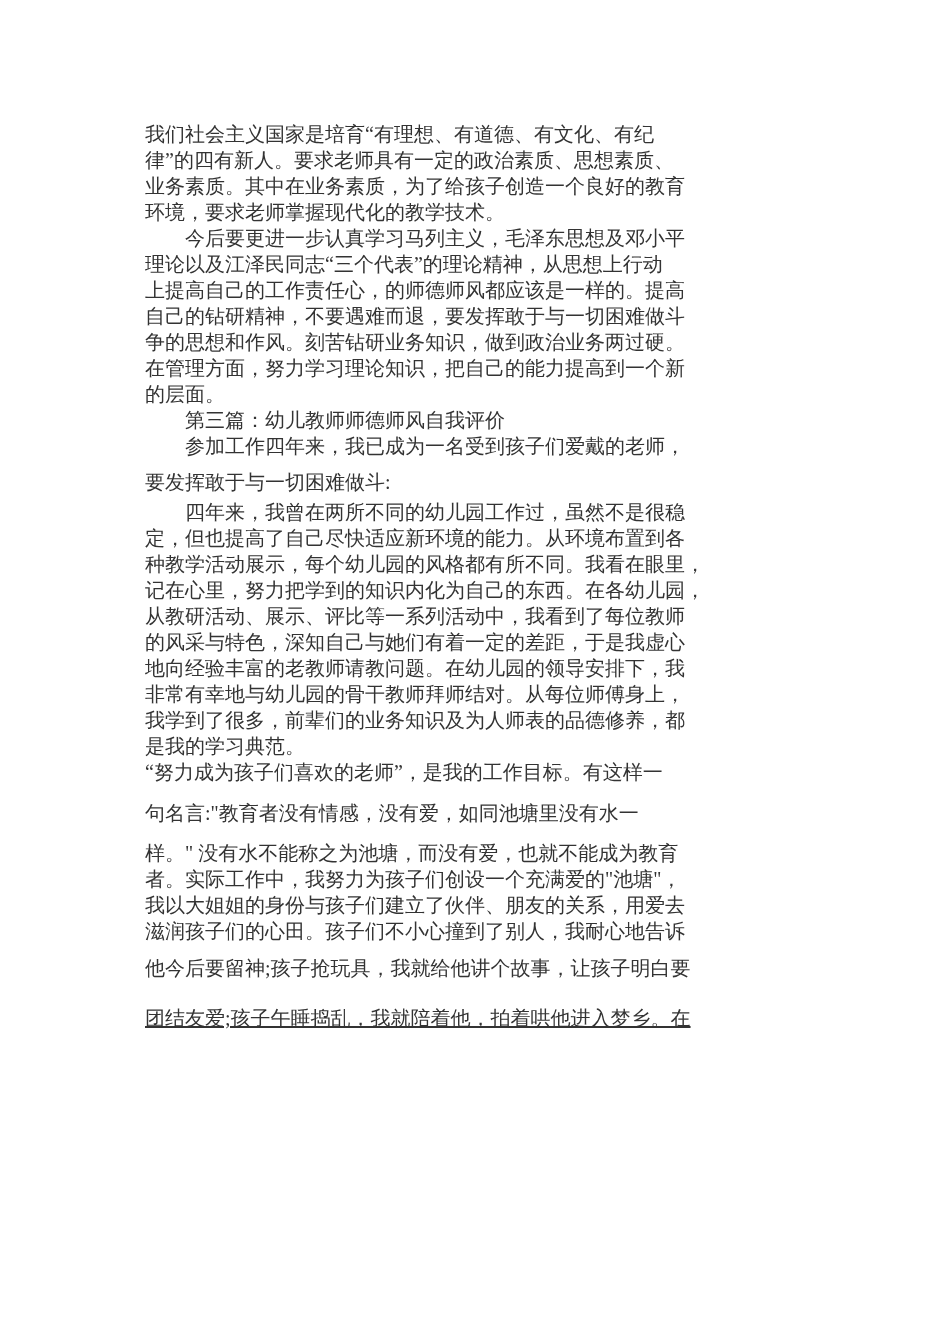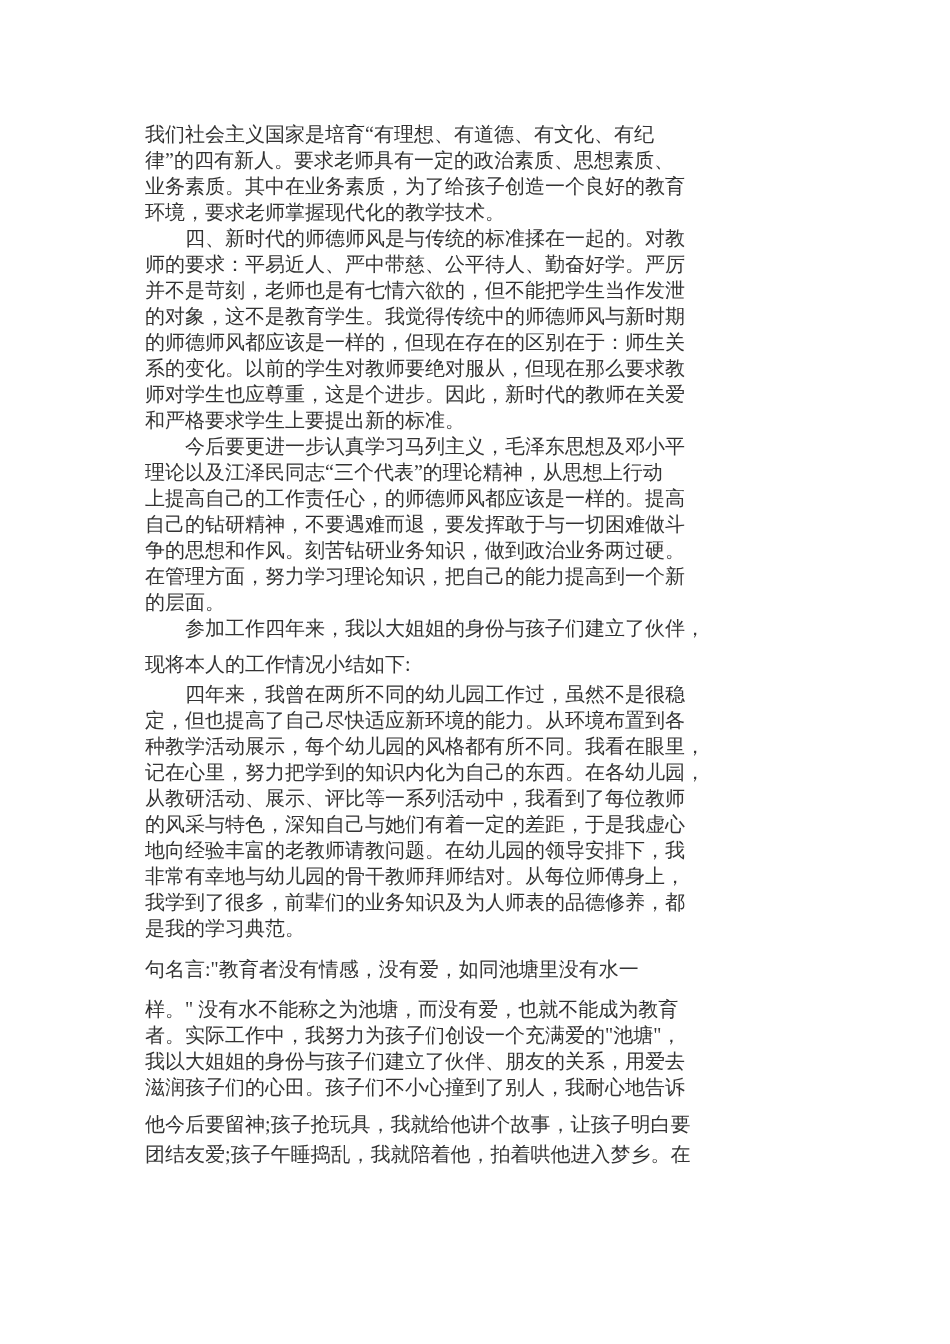--- a/index.html
+++ b/index.html
@@ -31,58 +31,52 @@
     padding: 0;
     white-space: pre-line;   
     word-break: keep-all;
   }
   
   .b6  { margin-top: 10px; }
   .b7  { margin-top: 4px; }
   .b9  { margin-top: 15px; }
   .b10 { margin-top: 14px; }
   .b11 { margin-top: 11px; }
-  .b12 { margin-top: 4px; }
+  .b12 { margin-top: 24px; text-decoration: underline; }
 </style>
 </head>
 <body>
 
 <div class="page" style="background: rgb(255, 255, 255);">
   <div class="text-column" style="color: rgb(51, 51, 51);">
     <p class="blk b1">我们社会主义国家是培育“有理想、有道德、有文化、有纪
 律”的四有新人。要求老师具有一定的政治素质、思想素质、
 业务素质。其中在业务素质，为了给孩子创造一个良好的教育
 环境，要求老师掌握现代化的教学技术。</p>
-    <p class="blk b2">　　四、新时代的师德师风是与传统的标准揉在一起的。对教
-师的要求：平易近人、严中带慈、公平待人、勤奋好学。严厉
-并不是苛刻，老师也是有七情六欲的，但不能把学生当作发泄
-的对象，这不是教育学生。我觉得传统中的师德师风与新时期
-的师德师风都应该是一样的，但现在存在的区别在于：师生关
-系的变化。以前的学生对教师要绝对服从，但现在那么要求教
-师对学生也应尊重，这是个进步。因此，新时代的教师在关爱
-和严格要求学生上要提出新的标准。</p>
     <p class="blk b3">　　今后要更进一步认真学习马列主义，毛泽东思想及邓小平
 理论以及江泽民同志“三个代表”的理论精神，从思想上行动
 上提高自己的工作责任心，的师德师风都应该是一样的。提高
 自己的钻研精神，不要遇难而退，要发挥敢于与一切困难做斗
 争的思想和作风。刻苦钻研业务知识，做到政治业务两过硬。
 在管理方面，努力学习理论知识，把自己的能力提高到一个新
 的层面。</p>
-    <p class="blk b5">　　参加工作四年来，我以大姐姐的身份与孩子们建立了伙伴，</p>
-    <p class="blk b6">现将本人的工作情况小结如下:</p>
+    <p class="blk b4">　　第三篇：幼儿教师师德师风自我评价</p>
+    <p class="blk b5">　　参加工作四年来，我已成为一名受到孩子们爱戴的老师，</p>
+    <p class="blk b6">要发挥敢于与一切困难做斗:</p>
     <p class="blk b7">　　四年来，我曾在两所不同的幼儿园工作过，虽然不是很稳
 定，但也提高了自己尽快适应新环境的能力。从环境布置到各
 种教学活动展示，每个幼儿园的风格都有所不同。我看在眼里，
 记在心里，努力把学到的知识内化为自己的东西。在各幼儿园，
 从教研活动、展示、评比等一系列活动中，我看到了每位教师
 的风采与特色，深知自己与她们有着一定的差距，于是我虚心
 地向经验丰富的老教师请教问题。在幼儿园的领导安排下，我
 非常有幸地与幼儿园的骨干教师拜师结对。从每位师傅身上，
 我学到了很多，前辈们的业务知识及为人师表的品德修养，都
 是我的学习典范。</p>
+    <p class="blk b8">“努力成为孩子们喜欢的老师”，是我的工作目标。有这样一</p>
     <p class="blk b9">句名言:"教育者没有情感，没有爱，如同池塘里没有水一</p>
     <p class="blk b10">样。" 没有水不能称之为池塘，而没有爱，也就不能成为教育
 者。实际工作中，我努力为孩子们创设一个充满爱的"池塘"，
 我以大姐姐的身份与孩子们建立了伙伴、朋友的关系，用爱去
 滋润孩子们的心田。孩子们不小心撞到了别人，我耐心地告诉</p>
     <p class="blk b11">他今后要留神;孩子抢玩具，我就给他讲个故事，让孩子明白要</p>
     <p class="blk b12">团结友爱;孩子午睡捣乱，我就陪着他，拍着哄他进入梦乡。在</p>
   </div>
 </div>
 

